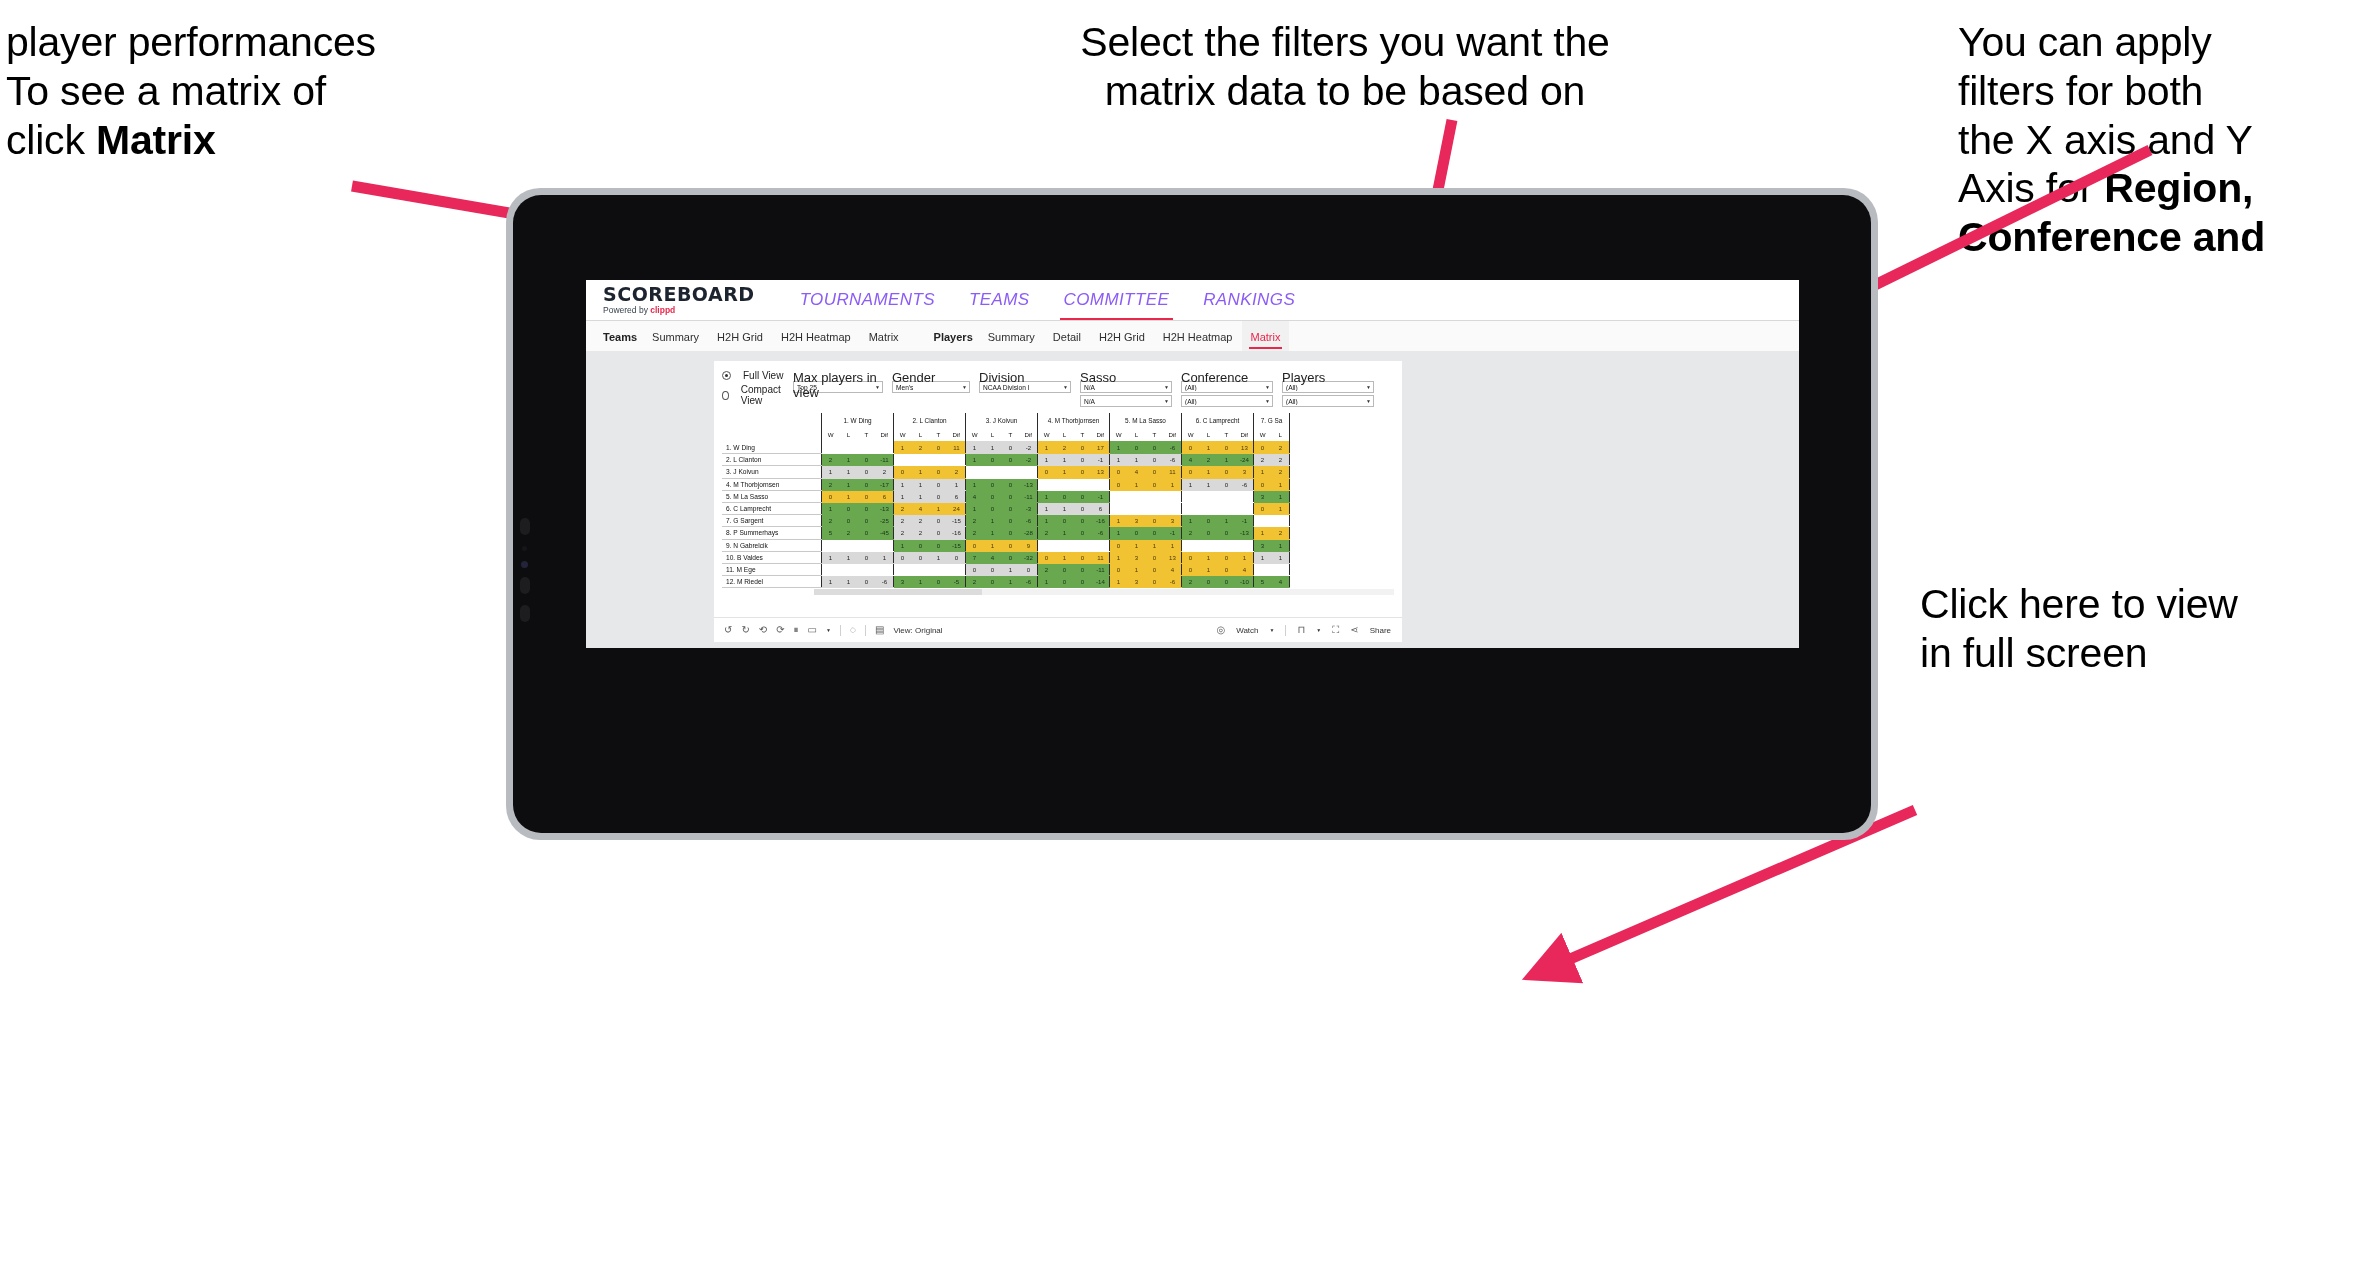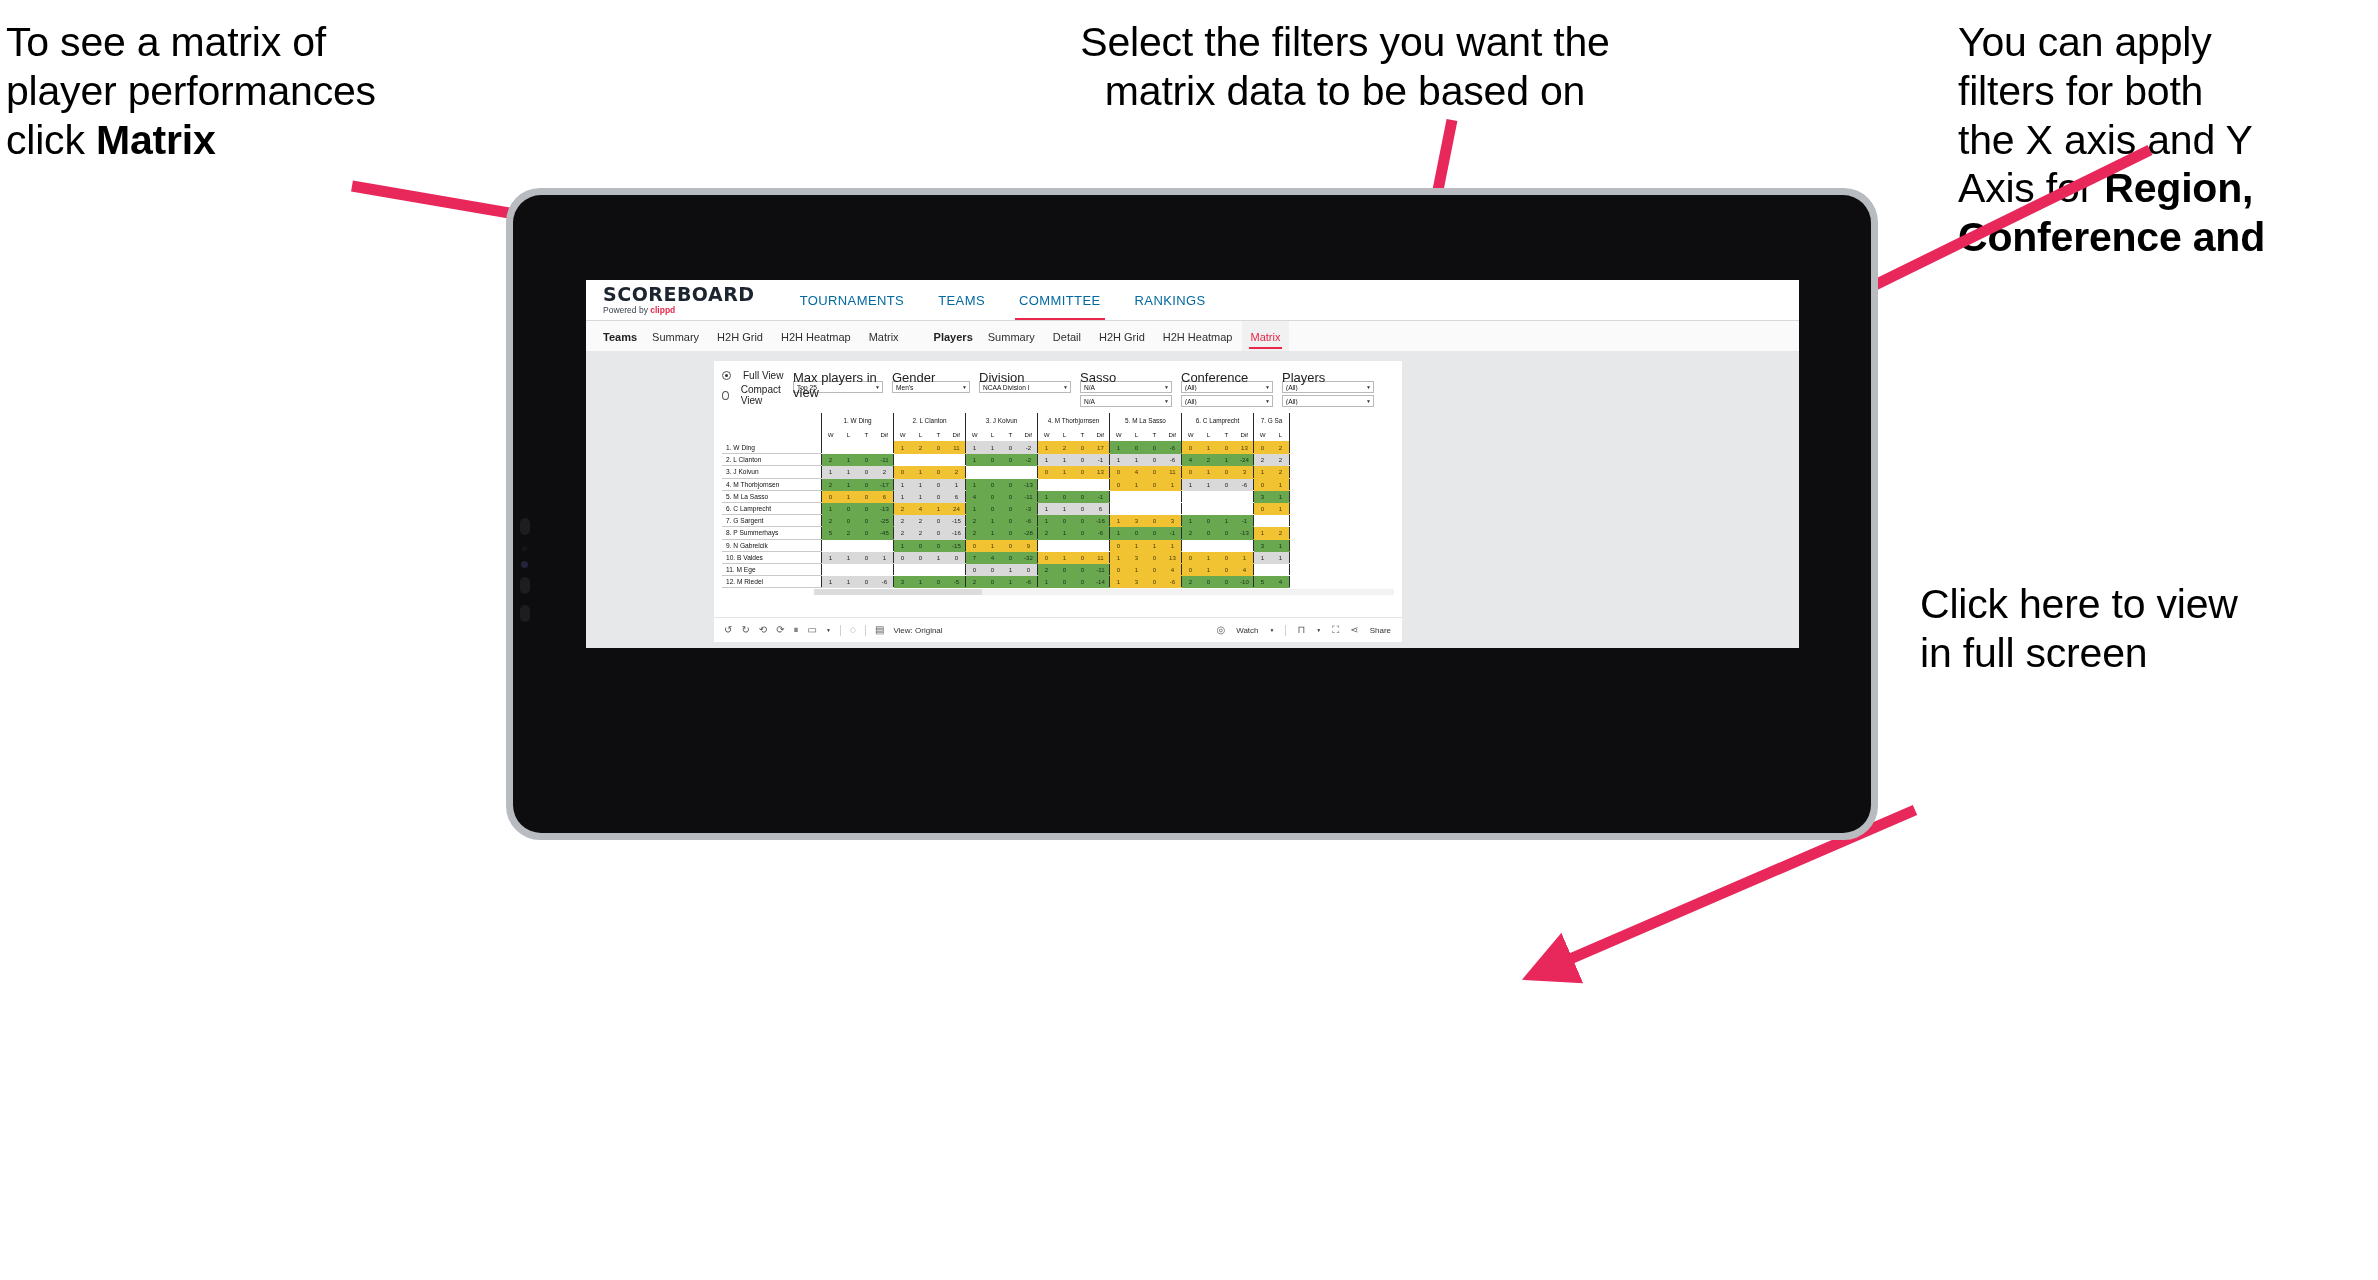--- a/index.html
+++ b/index.html
@@ -29,21 +29,21 @@
 
   #screen{position:absolute;left:80px;top:92px;width:1213px;height:368px;background:#ffffff;overflow:hidden;}
 
   
   .topbar{height:40px;background:#fff;display:flex;align-items:center;border-bottom:1px solid #d8d8d8;}
   .brand{padding-left:17px;padding-right:28px;}
   .brand-name{font-family:"DejaVu Sans",sans-serif;font-weight:700;font-size:19px;letter-spacing:.5px;color:#1c2430;line-height:19px;}
   .brand-sub{font-size:8.5px;color:#39414d;margin-top:1px;}
   .brand-sub .clippd{color:#e8274b;font-weight:700;}
   .topnav{display:flex;align-items:center;height:100%;}
-  .topnav-item{font-size:13px;color:#0369a1;letter-spacing:.4px;padding:0 17px;height:100%;display:flex;align-items:center;position:relative;}
+  .topnav-item{font-size:17px;color:#8b5cf6;letter-spacing:.4px;padding:0 17px;height:100%;display:flex;align-items:center;position:relative;font-style:italic;}
   .topnav-item.active:after{content:"";position:absolute;left:13px;right:13px;bottom:0;height:2.5px;background:#e8274b;}
 
   
   .subnav{height:31px;background:#fafafa;border-bottom:1px solid #d8d8d8;display:flex;align-items:center;padding-left:17px;}
   .subgroup{display:flex;align-items:center;height:100%;}
   .subgroup + .subgroup{margin-left:26px;}
   .sub-title{font-size:11px;font-weight:700;color:#222;margin-right:6px;}
   .sub-item{font-size:11px;color:#2f2f2f;padding:0 9px;height:100%;display:flex;align-items:center;position:relative;white-space:nowrap;}
   .sub-item.active{color:#e8274b;background:#f1f1f1;}
   .sub-item.active:after{content:"";position:absolute;left:7px;right:7px;bottom:3px;height:2px;background:#e8274b;}
@@ -88,22 +88,22 @@
   .tb-l{display:flex;align-items:center;padding-left:10px;gap:9px;}
   .tb-r{margin-left:auto;display:flex;align-items:center;gap:11px;padding-right:11px;}
   .tbi{font-size:10px;color:#5a5a5a;line-height:10px;}
   .tbsep{width:1px;height:11px;background:#d0d0d0;}
   .tbtxt{font-size:8px;color:#333;}
 </style>
 </head>
 <body>
 
 <div class="anno" id="anno-left">
+  <div>player performances</div>
   <div>To see a matrix of</div>
-  <div>player performances</div>
   <div><span>click </span><b>Matrix</b></div>
 </div>
 
 <div class="anno" id="anno-mid">
   <div>Select the filters you want the</div>
   <div>matrix data to be based on</div>
 </div>
 
 <div class="anno" id="anno-right">
   <div>You  can apply</div>

